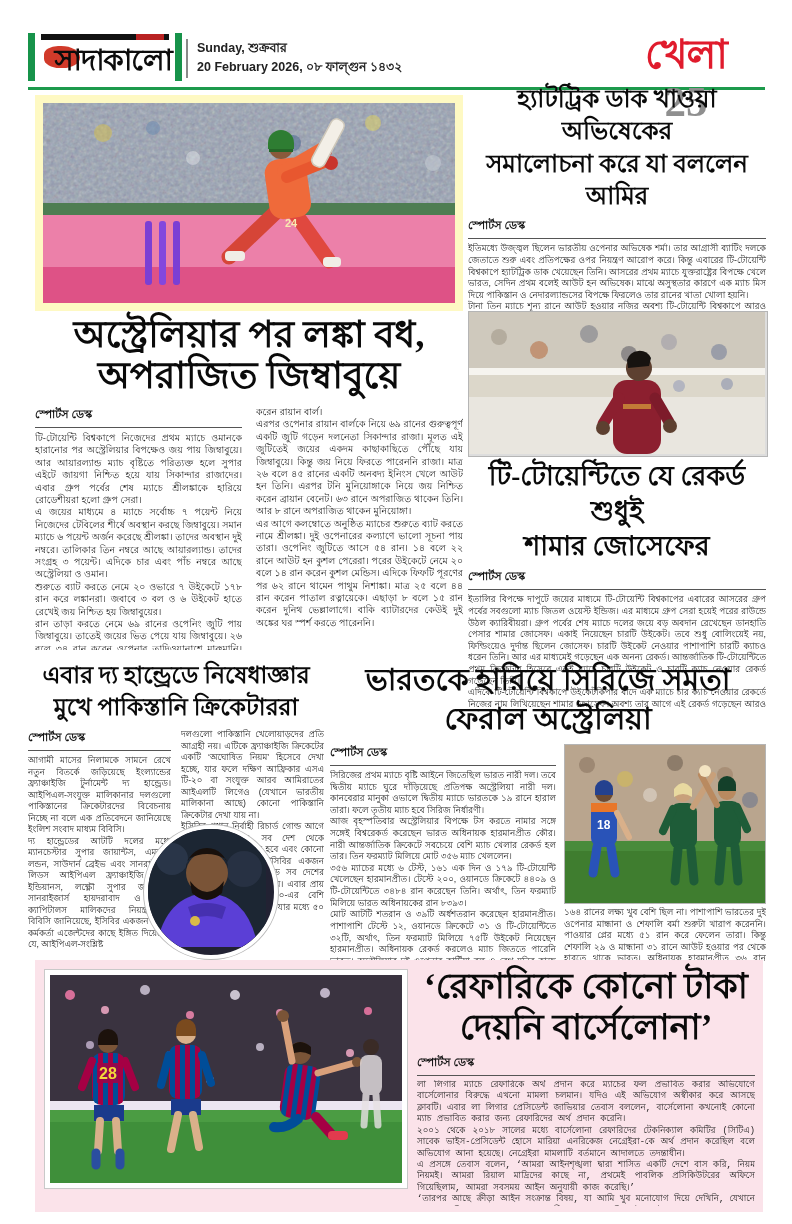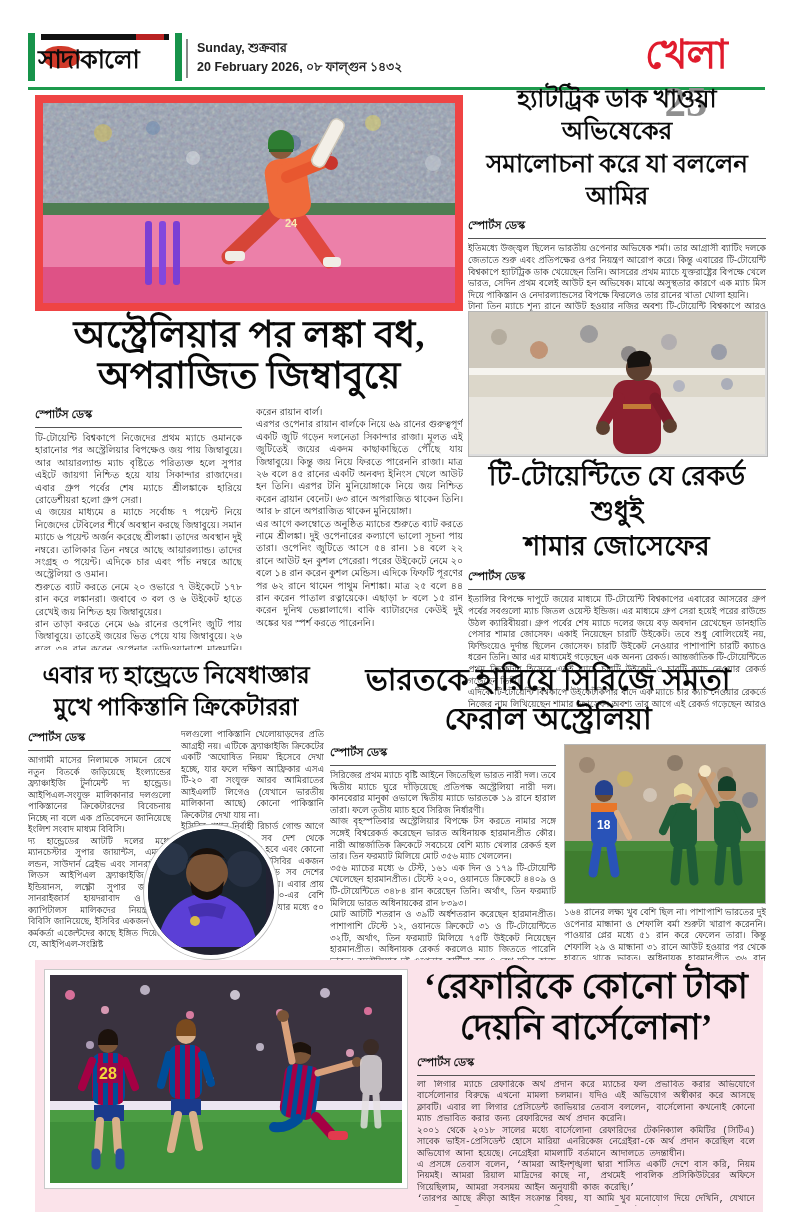--- a/index.html
+++ b/index.html
@@ -9,41 +9,41 @@
   
   .masthead{left:28px;top:30px;width:737px;height:57px;border-bottom:3px solid #1d9a4c;}
   .logo-unit{left:0;top:3px;height:48px;display:flex;align-items:stretch;}
   .gbar{width:7px;background:#17934a;}
   .logo-box{width:134px;background:#fff;position:relative;margin:0 3px;}
   .micro-strip{height:6px;background:#121212;margin:1px 3px;position:relative;}
   .micro-red{position:absolute;right:5px;top:0;width:28px;height:6px;background:#b92222;}
   .logo-red{position:absolute;left:6px;top:13px;width:36px;height:22px;background:#d13a2a;
             border-radius:45% 60% 55% 50%;z-index:0;}
   .paper-name{position:relative;z-index:1;font-family:"Liberation Serif",serif;font-weight:700;
-              font-size:25px;line-height:38px;text-align:left;color:#0c0c0c;letter-spacing:-1px;}
+              font-size:29px;line-height:38px;text-align:right;color:#0c0c0c;letter-spacing:-1px;}
   .date-block{left:158px;top:9px;border-left:2px solid #8a8a8a;padding-left:9px;
               font-weight:700;font-size:12.5px;line-height:1.55;color:#222;}
   .section-unit{right:0;top:1px;height:52px;display:flex;align-items:center;flex-direction:column;}
   .section-name{color:#e01b2c;font-size:40px;font-weight:800;font-family:"Liberation Serif",serif;
                 letter-spacing:-1px;line-height:48px;}
   .vline{width:1px;height:42px;background:#9a9a9a;margin:0 7px 0 4px;}
   .page-num{font-size:43px;font-weight:700;color:#8f8f8f;font-family:"Liberation Serif",serif;line-height:46px;}
   .gbar2{width:9px;height:46px;background:#17934a;margin-left:5px;}
   
   .headline{font-weight:700;color:#0a0a0a;text-align:center;white-space:pre-line;
             font-family:"Liberation Serif",serif;}
   .byline{font-weight:700;font-size:11px;color:#111;border-bottom:1.5px solid #555;
           padding-bottom:2px;margin-bottom:4px;}
   .body-text{font-size:9.4px;line-height:1.32;text-align:justify;color:#1d1d1d;
              white-space:pre-line;overflow:hidden;}
   .cols{display:flex;gap:14px;}
   .photo-frame{border:1px solid #b5b5b5;overflow:hidden;background:#ddd;}
   svg{display:block;}
   
-  .p1-panel{left:35px;top:95px;width:428px;height:216px;background:#ef4444;}
+  .p1-panel{left:35px;top:95px;width:428px;height:216px;background:#fef9c3;}
   .p1-inner{position:absolute;left:8px;top:8px;width:412px;height:200px;}
   .art-zim{left:35px;top:314px;width:428px;}
   .art-zim .headline{font-size:37px;line-height:1.12;}
   .art-zim .col{flex:1;height:237px;}
   .art-amir{left:468px;top:83px;width:298px;}
   .art-amir .headline{font-size:24.5px;line-height:1.32;}
   .art-amir .body-text{height:142px;font-size:8.8px;}
   .p2{left:468px;top:311px;width:298px;height:144px;}
   .art-shamar{left:468px;top:459px;width:298px;}
   .art-shamar .headline{font-size:27px;line-height:1.3;}

